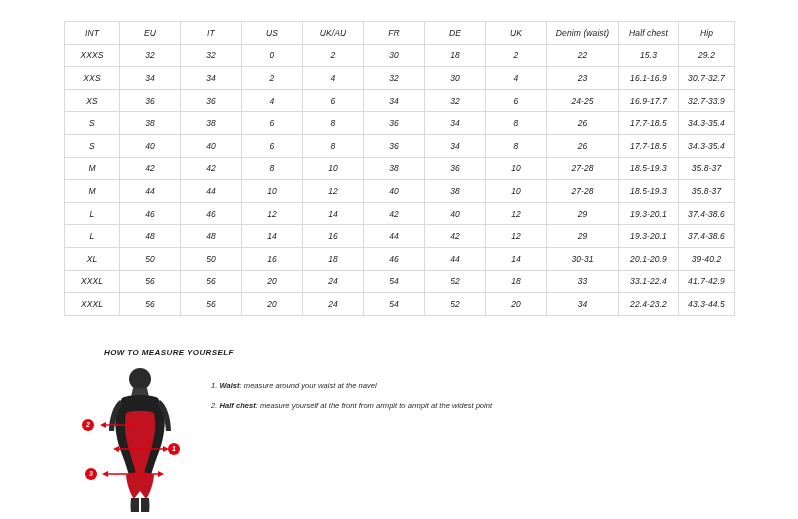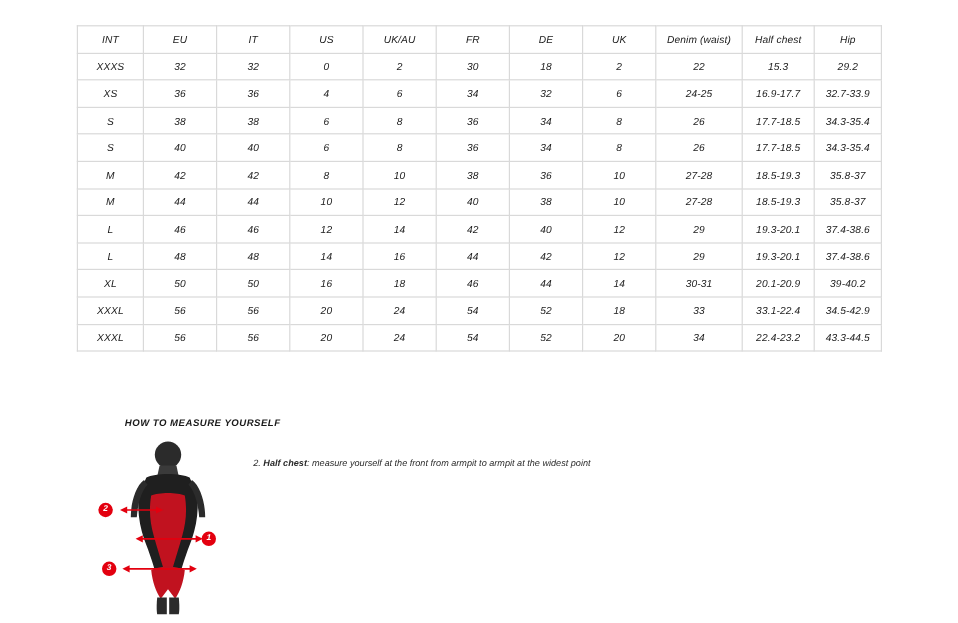--- a/index.html
+++ b/index.html
@@ -168,20 +168,33 @@
           <td>0</td>
           <td>2</td>
           <td>30</td>
           <td>18</td>
           <td>2</td>
           <td>22</td>
           <td>15.3</td>
           <td>29.2</td>
         </tr>
         <tr>
+          <td>XXS</td>
+          <td>34</td>
+          <td>34</td>
+          <td>2</td>
+          <td>4</td>
+          <td>32</td>
+          <td>30</td>
+          <td>4</td>
+          <td>23</td>
+          <td>16.1-16.9</td>
+          <td>30.7-32.7</td>
+        </tr>
+        <tr>
           <td>XS</td>
           <td>36</td>
           <td>36</td>
           <td>4</td>
           <td>6</td>
           <td>34</td>
           <td>32</td>
           <td>6</td>
           <td>24-25</td>
           <td>16.9-17.7</td>
@@ -282,21 +295,21 @@
           <td>XXXL</td>
           <td>56</td>
           <td>56</td>
           <td>20</td>
           <td>24</td>
           <td>54</td>
           <td>52</td>
           <td>18</td>
           <td>33</td>
           <td>33.1-22.4</td>
-          <td>34.5-42.9</td>
+          <td>41.7-42.9</td>
         </tr>
         <tr>
           <td>XXXL</td>
           <td>56</td>
           <td>56</td>
           <td>20</td>
           <td>24</td>
           <td>54</td>
           <td>52</td>
           <td>20</td>
@@ -353,20 +366,24 @@
           <polygon points="82,107 76,104 76,110" fill="#e3000f"></polygon>
         </svg>
 
         <div class="bullet b1">1</div>
         <div class="bullet b2">2</div>
         <div class="bullet b3">3</div>
       </div>
 
       <div class="notes">
         <div class="note">
+          <span>1.</span>
+          <b>Waist</b><span>: measure around your waist at the navel</span>
+        </div>
+        <div class="note">
           <span>2.</span>
           <b>Half chest</b><span>: measure yourself at the front from armpit to armpit at the widest point</span>
         </div>
       </div>
 
     </div>
   </div>
 
 </div>
 

